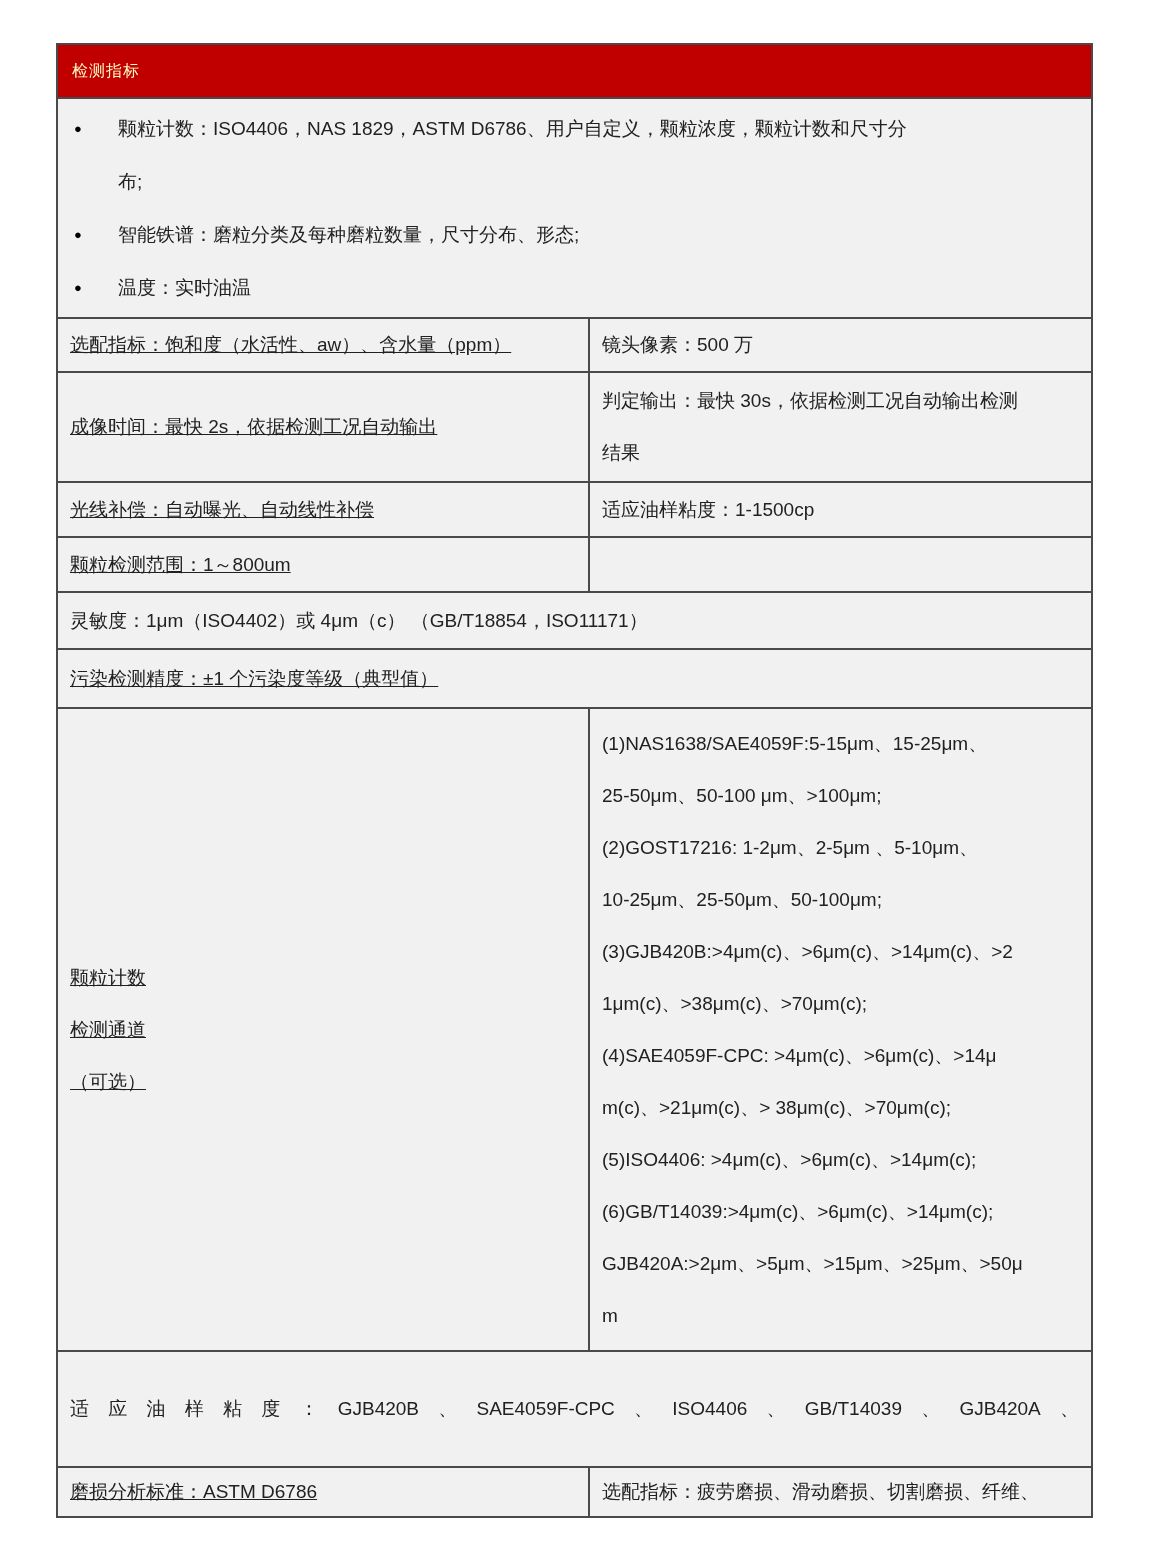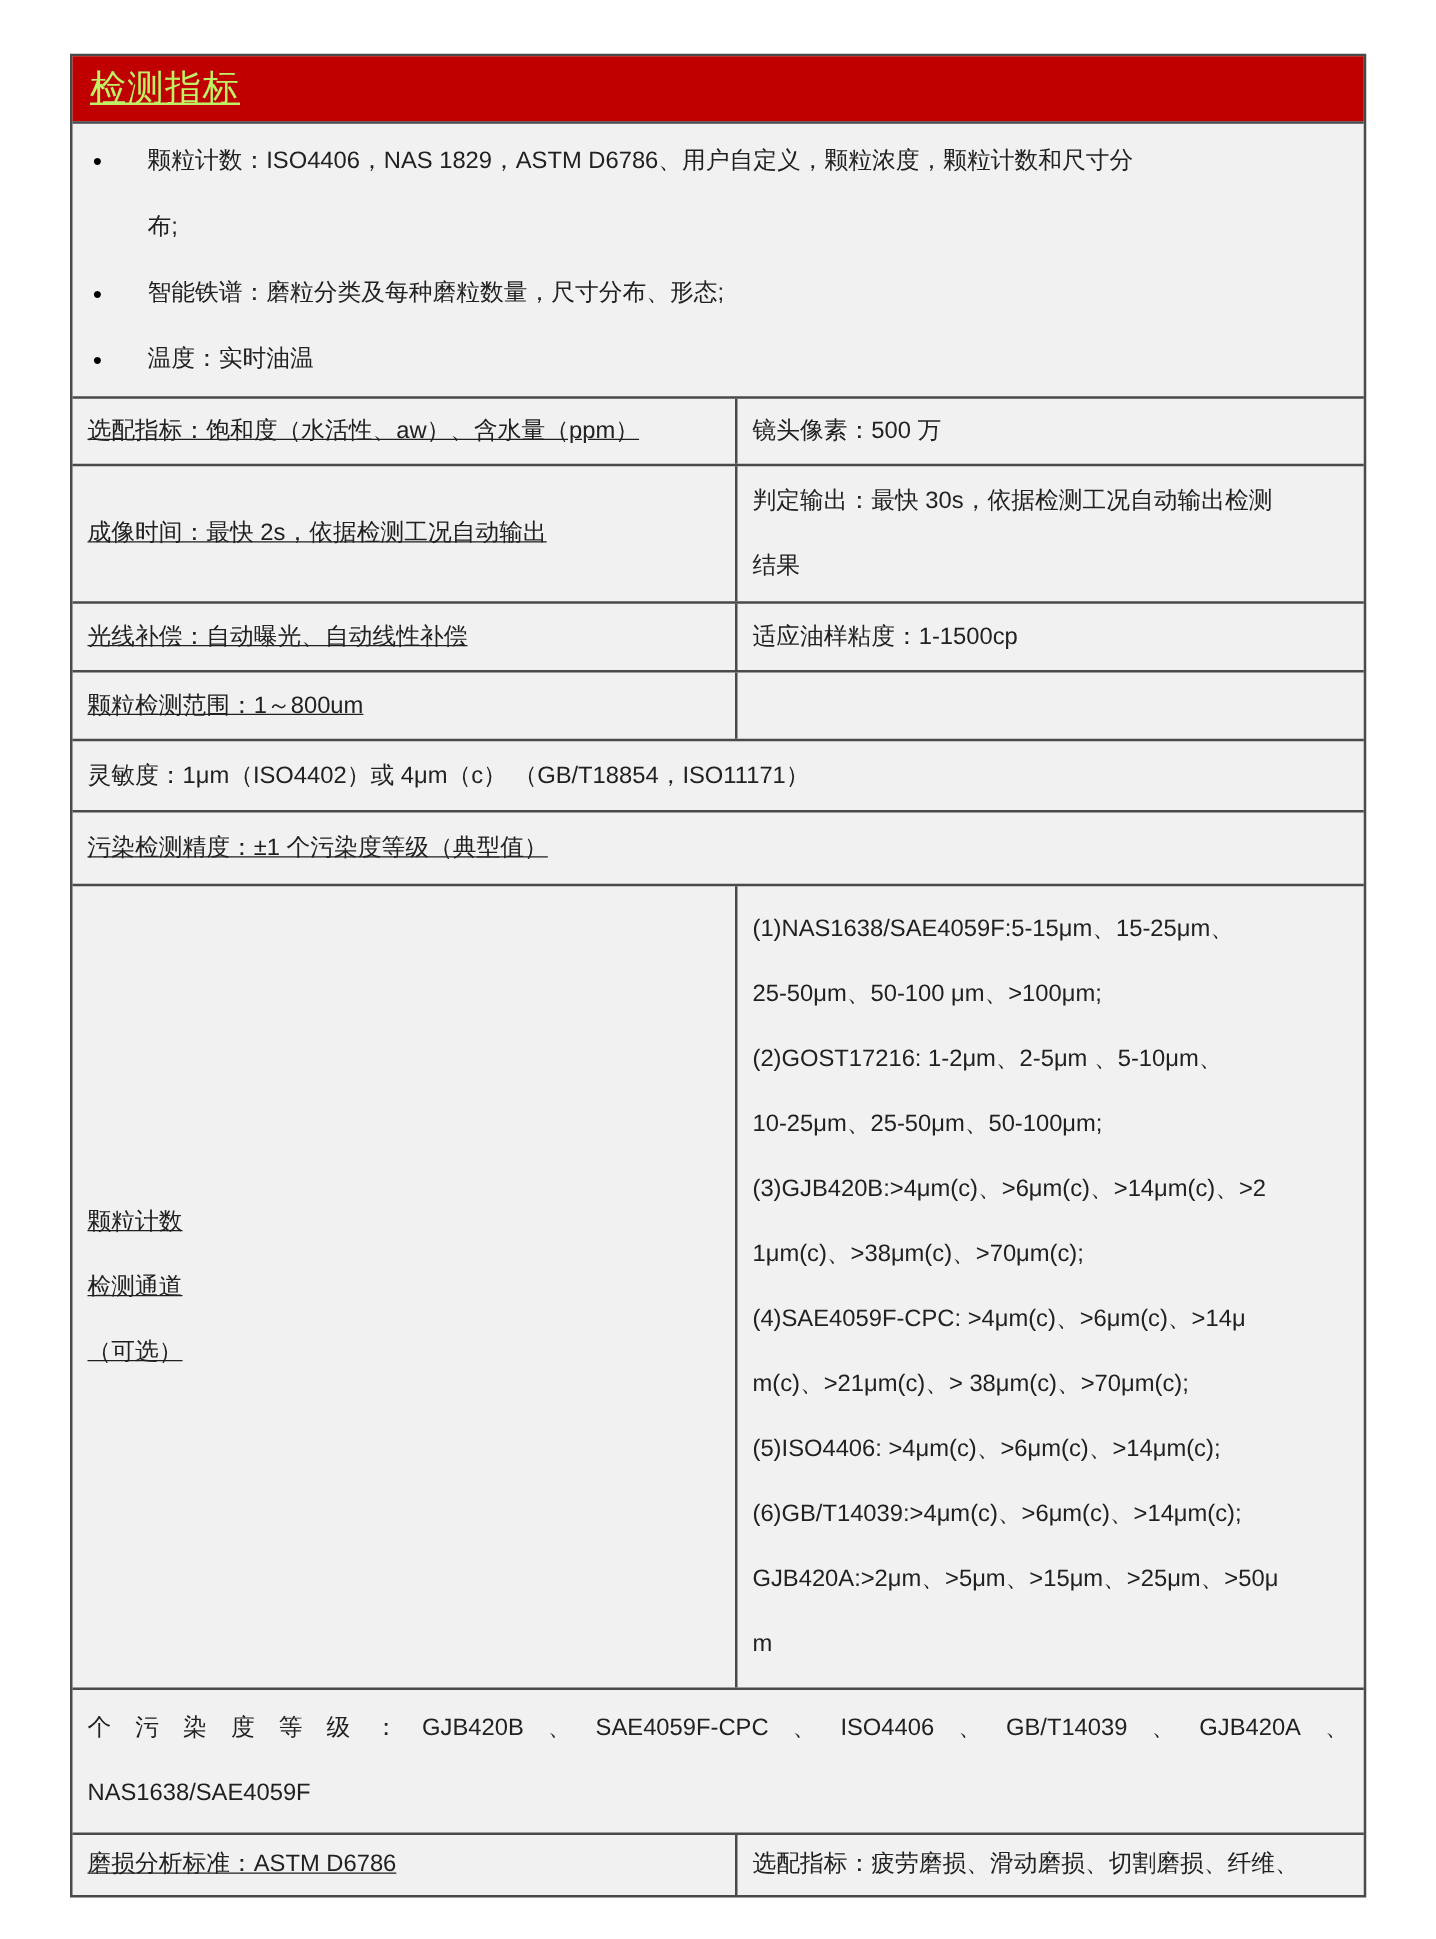--- a/index.html
+++ b/index.html
@@ -12,23 +12,23 @@
   body{background:#ffffff;font-family:"Liberation Sans","DejaVu Sans",sans-serif;}
   .page{position:relative;width:1149px;height:1551px;background:#ffffff;overflow:hidden;}
   .tbl{
     position:absolute;left:56px;top:43px;width:1037px;
     border:2px solid var(--border);
     background:var(--bg);
     color:var(--text);
     font-size:19px;
   }
   .hdr{
-    height:52px;background:var(--red);color:#bef264;
+    height:52px;background:var(--red);color:#fef9c3;
     display:flex;align-items:center;
-    padding:0 14px;font-size:29px;letter-spacing:1px;text-decoration:underline;
+    padding:0 14px;font-size:16px;letter-spacing:1px;
   }
   .tr{display:flex;border-top:2px solid var(--border);}
   .td{display:flex;flex-direction:column;justify-content:center;padding:0 12px;overflow:hidden;}
   .td-l{width:530px;text-decoration:underline;}
   .td-r{flex:1;border-left:2px solid var(--border);}
   .full{flex:1;}
   .h218{height:218px}.h52{height:52px}.h108{height:108px}.h53{height:53px}
   .h55{height:55px}.h57{height:57px}.h641{height:641px}.h114{height:114px}.h48{height:48px}
   .ln{line-height:52px;white-space:nowrap;}
   .wrapln{line-height:53px;white-space:nowrap;}
@@ -136,22 +136,21 @@
         <span class="ln">m(c)、&gt;21μm(c)、&gt; 38μm(c)、&gt;70μm(c);</span>
         <span class="ln">(5)ISO4406: &gt;4μm(c)、&gt;6μm(c)、&gt;14μm(c);</span>
         <span class="ln">(6)GB/T14039:&gt;4μm(c)、&gt;6μm(c)、&gt;14μm(c);</span>
         <span class="ln">GJB420A:&gt;2μm、&gt;5μm、&gt;15μm、&gt;25μm、&gt;50μ</span>
         <span class="ln">m</span>
       </div>
     </div>
 
     <div class="tr">
       <div class="td full h114">
-        <span class="justify-all">个污染度等级：GJB420B、SAE4059F-CPC、ISO4406、GB/T14039、GJB420A、</span>
-        <span class="ln">NAS1638/SAE4059F</span>
+        <span class="justify-all">适应油样粘度：GJB420B、SAE4059F-CPC、ISO4406、GB/T14039、GJB420A、</span>
       </div>
     </div>
 
     <div class="tr">
       <div class="td td-l h48">
         <span class="single">磨损分析标准：ASTM D6786</span>
       </div>
       <div class="td td-r h48">
         <span class="single">选配指标：疲劳磨损、滑动磨损、切割磨损、纤维、</span>
       </div>

